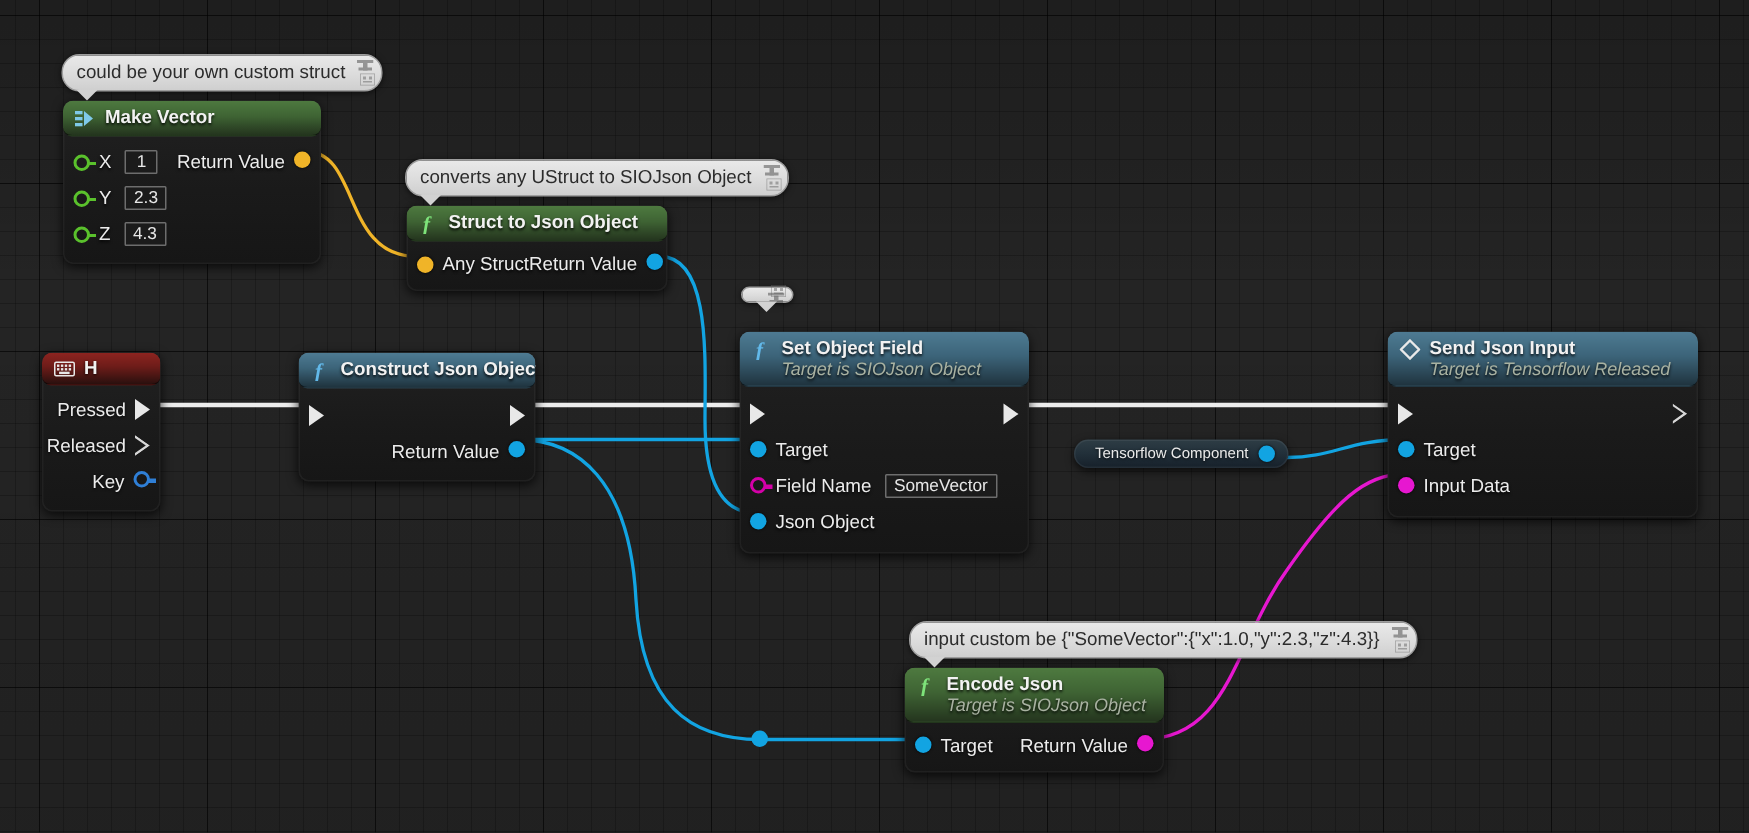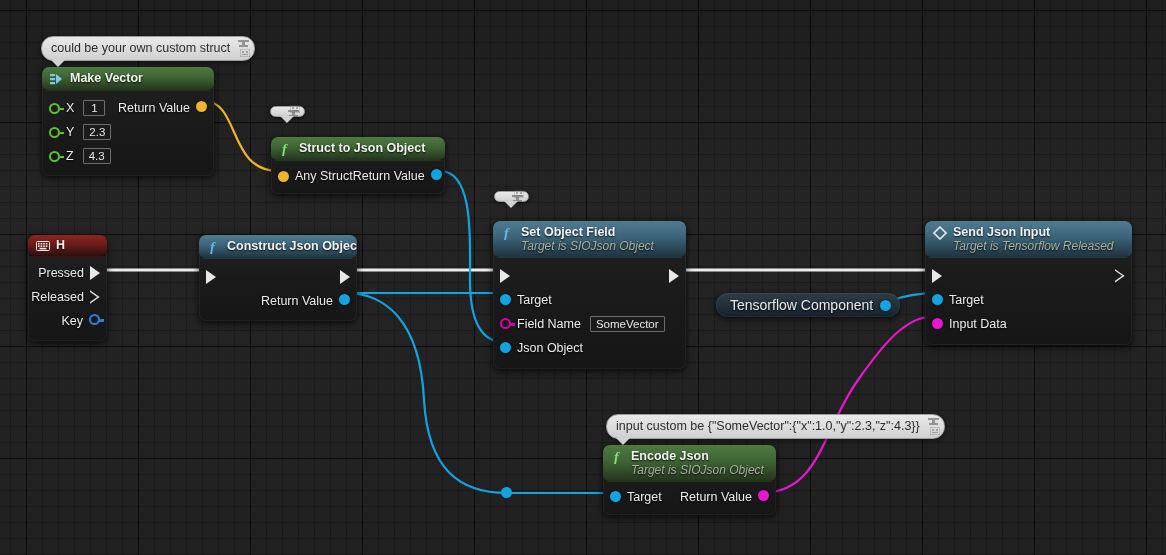--- a/index.html
+++ b/index.html
@@ -161,21 +161,21 @@
   .var-node {
     position: absolute;
     z-index: 3;
     display: flex;
     align-items: center;
     gap: 7px;
     padding: 4px 9px 4px 14px;
     border-radius: 14px;
     background: linear-gradient(to bottom, #2e3d45 0%, #22303a 48%, #16202a 100%);
     box-shadow: 0 2px 6px rgba(0,0,0,0.7), inset 0 0 0 1px rgba(255,255,255,0.06);
-    font-size: 14px;
+    font-size: 10px;
     color: #eaeaea;
     white-space: nowrap;
   }
 
   
   .knot {
     position: absolute;
     z-index: 2;
     width: 11px; height: 11px;
     border-radius: 50%;
@@ -253,20 +253,21 @@
     <svg class="res-ico" viewBox="0 0 10 8">
       <rect x="0" y="0" width="10" height="8" fill="none" stroke="#666" stroke-width="1"></rect>
       <rect x="2" y="2" width="2" height="2" fill="#666"></rect>
       <rect x="6" y="2" width="2" height="2" fill="#666"></rect>
       <rect x="2" y="5" width="6" height="1" fill="#666"></rect>
     </svg>
     <div class="tail"></div>
   </div>
 
   <div class="bubble" style="left:270px; top:106px;">
+    <span>converts any UStruct to SIOJson Object</span>
     <svg class="pin-ico" viewBox="0 0 11 9">
       <rect x="0" y="0" width="11" height="2" fill="#555"></rect>
       <rect x="4" y="2" width="3" height="5" fill="#555"></rect>
       <rect x="1" y="5" width="9" height="2" fill="#555"></rect>
     </svg>
     <svg class="res-ico" viewBox="0 0 10 8">
       <rect x="0" y="0" width="10" height="8" fill="none" stroke="#666" stroke-width="1"></rect>
       <rect x="2" y="2" width="2" height="2" fill="#666"></rect>
       <rect x="6" y="2" width="2" height="2" fill="#666"></rect>
       <rect x="2" y="5" width="6" height="1" fill="#666"></rect>

